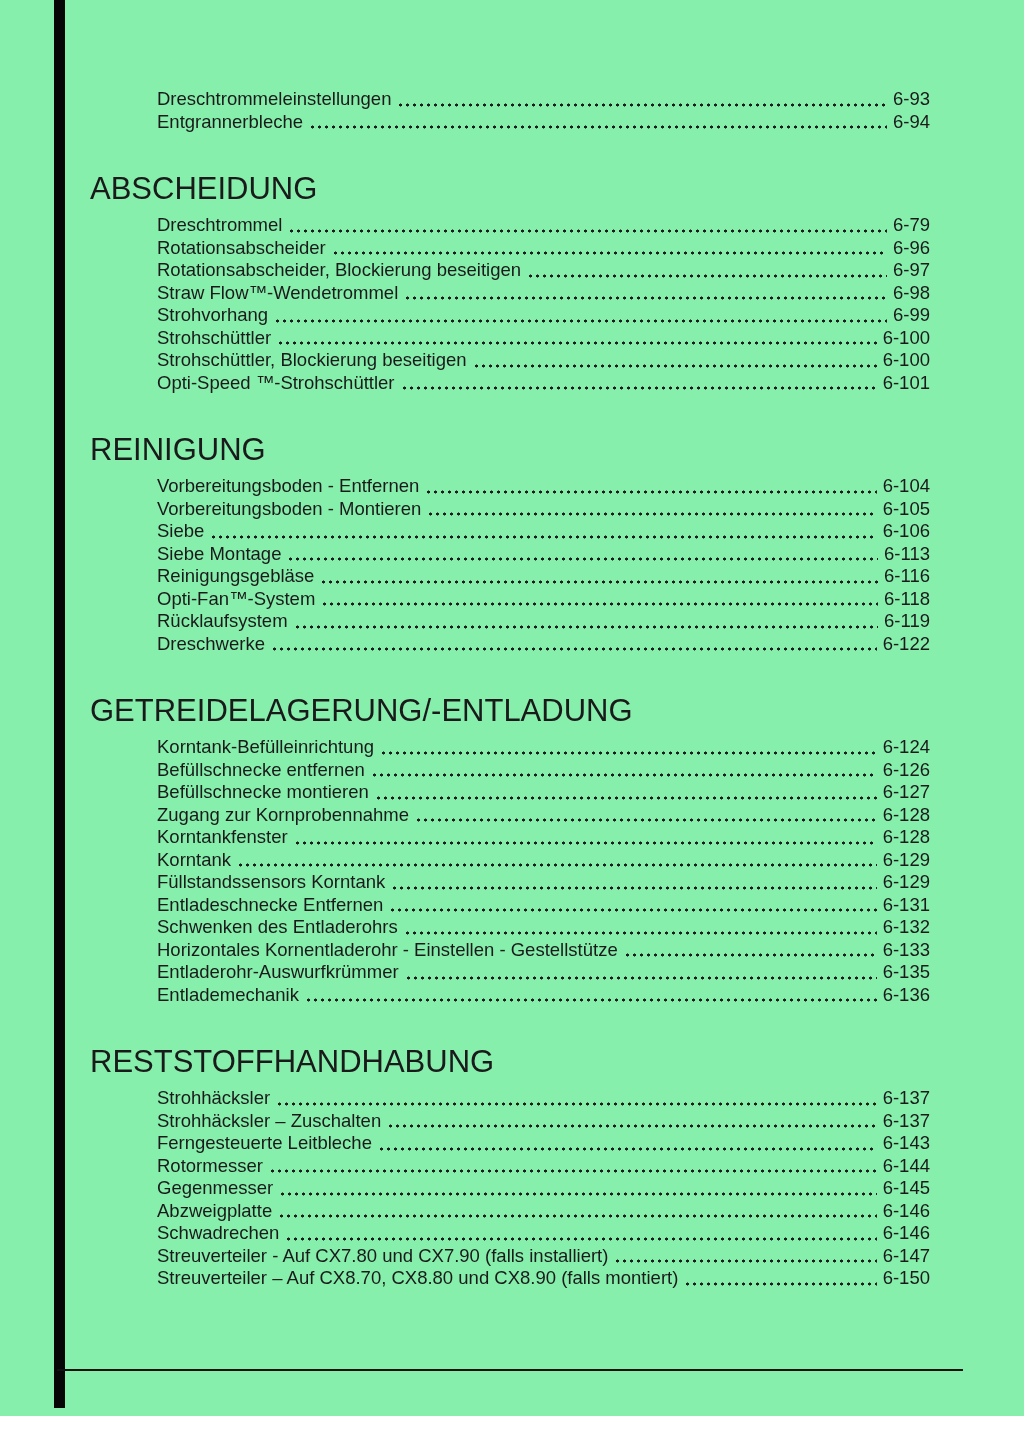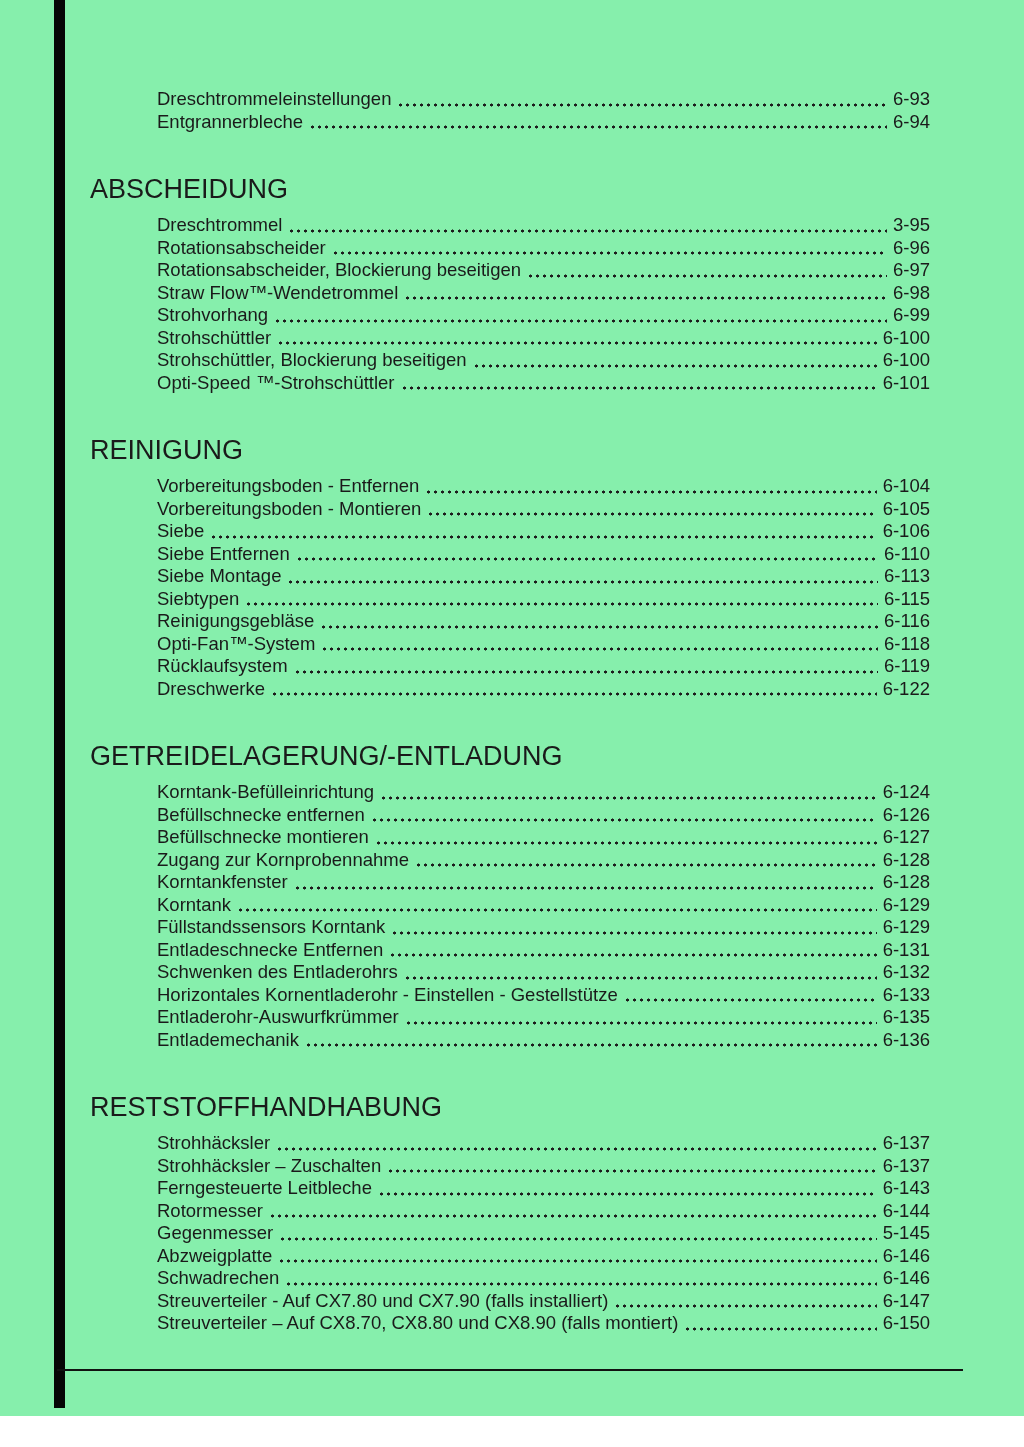--- a/index.html
+++ b/index.html
@@ -25,21 +25,21 @@
     background: #060606;
   }
   .content {
     position: absolute;
     top: 0;
     left: 0;
     right: 0;
     padding: 88px 94px 0 157px;
   }
   .heading {
-    font-size: 27px;
+    font-size: 31px;
     line-height: 32px;
     font-weight: 400;
     margin: 40px 0 9px -67px;
     white-space: nowrap;
   }
   .row {
     display: flex;
     align-items: stretch;
     font-size: 18.5px;
     line-height: 22.5px;
@@ -85,21 +85,21 @@
       </div>
       <div class="row">
         <span class="title">Entgrannerbleche</span>
         <span class="leader"></span>
         <span class="pagenum">6-94</span>
       </div>
       <div class="heading">ABSCHEIDUNG</div>
       <div class="row">
         <span class="title">Dreschtrommel</span>
         <span class="leader"></span>
-        <span class="pagenum">3-95</span>
+        <span class="pagenum">6-79</span>
       </div>
       <div class="row">
         <span class="title">Rotationsabscheider</span>
         <span class="leader"></span>
         <span class="pagenum">6-96</span>
       </div>
       <div class="row">
         <span class="title">Rotationsabscheider, Blockierung beseitigen</span>
         <span class="leader"></span>
         <span class="pagenum">6-97</span>
@@ -139,35 +139,25 @@
         <span class="title">Vorbereitungsboden - Montieren</span>
         <span class="leader"></span>
         <span class="pagenum">6-105</span>
       </div>
       <div class="row">
         <span class="title">Siebe</span>
         <span class="leader"></span>
         <span class="pagenum">6-106</span>
       </div>
       <div class="row">
-        <span class="title">Siebe Entfernen</span>
-        <span class="leader"></span>
-        <span class="pagenum">6-110</span>
-      </div>
-      <div class="row">
         <span class="title">Siebe Montage</span>
         <span class="leader"></span>
         <span class="pagenum">6-113</span>
       </div>
       <div class="row">
-        <span class="title">Siebtypen</span>
-        <span class="leader"></span>
-        <span class="pagenum">6-115</span>
-      </div>
-      <div class="row">
         <span class="title">Reinigungsgebläse</span>
         <span class="leader"></span>
         <span class="pagenum">6-116</span>
       </div>
       <div class="row">
         <span class="title">Opti-Fan™-System</span>
         <span class="leader"></span>
         <span class="pagenum">6-118</span>
       </div>
       <div class="row">
@@ -258,21 +248,21 @@
         <span class="pagenum">6-143</span>
       </div>
       <div class="row">
         <span class="title">Rotormesser</span>
         <span class="leader"></span>
         <span class="pagenum">6-144</span>
       </div>
       <div class="row">
         <span class="title">Gegenmesser</span>
         <span class="leader"></span>
-        <span class="pagenum">5-145</span>
+        <span class="pagenum">6-145</span>
       </div>
       <div class="row">
         <span class="title">Abzweigplatte</span>
         <span class="leader"></span>
         <span class="pagenum">6-146</span>
       </div>
       <div class="row">
         <span class="title">Schwadrechen</span>
         <span class="leader"></span>
         <span class="pagenum">6-146</span>

